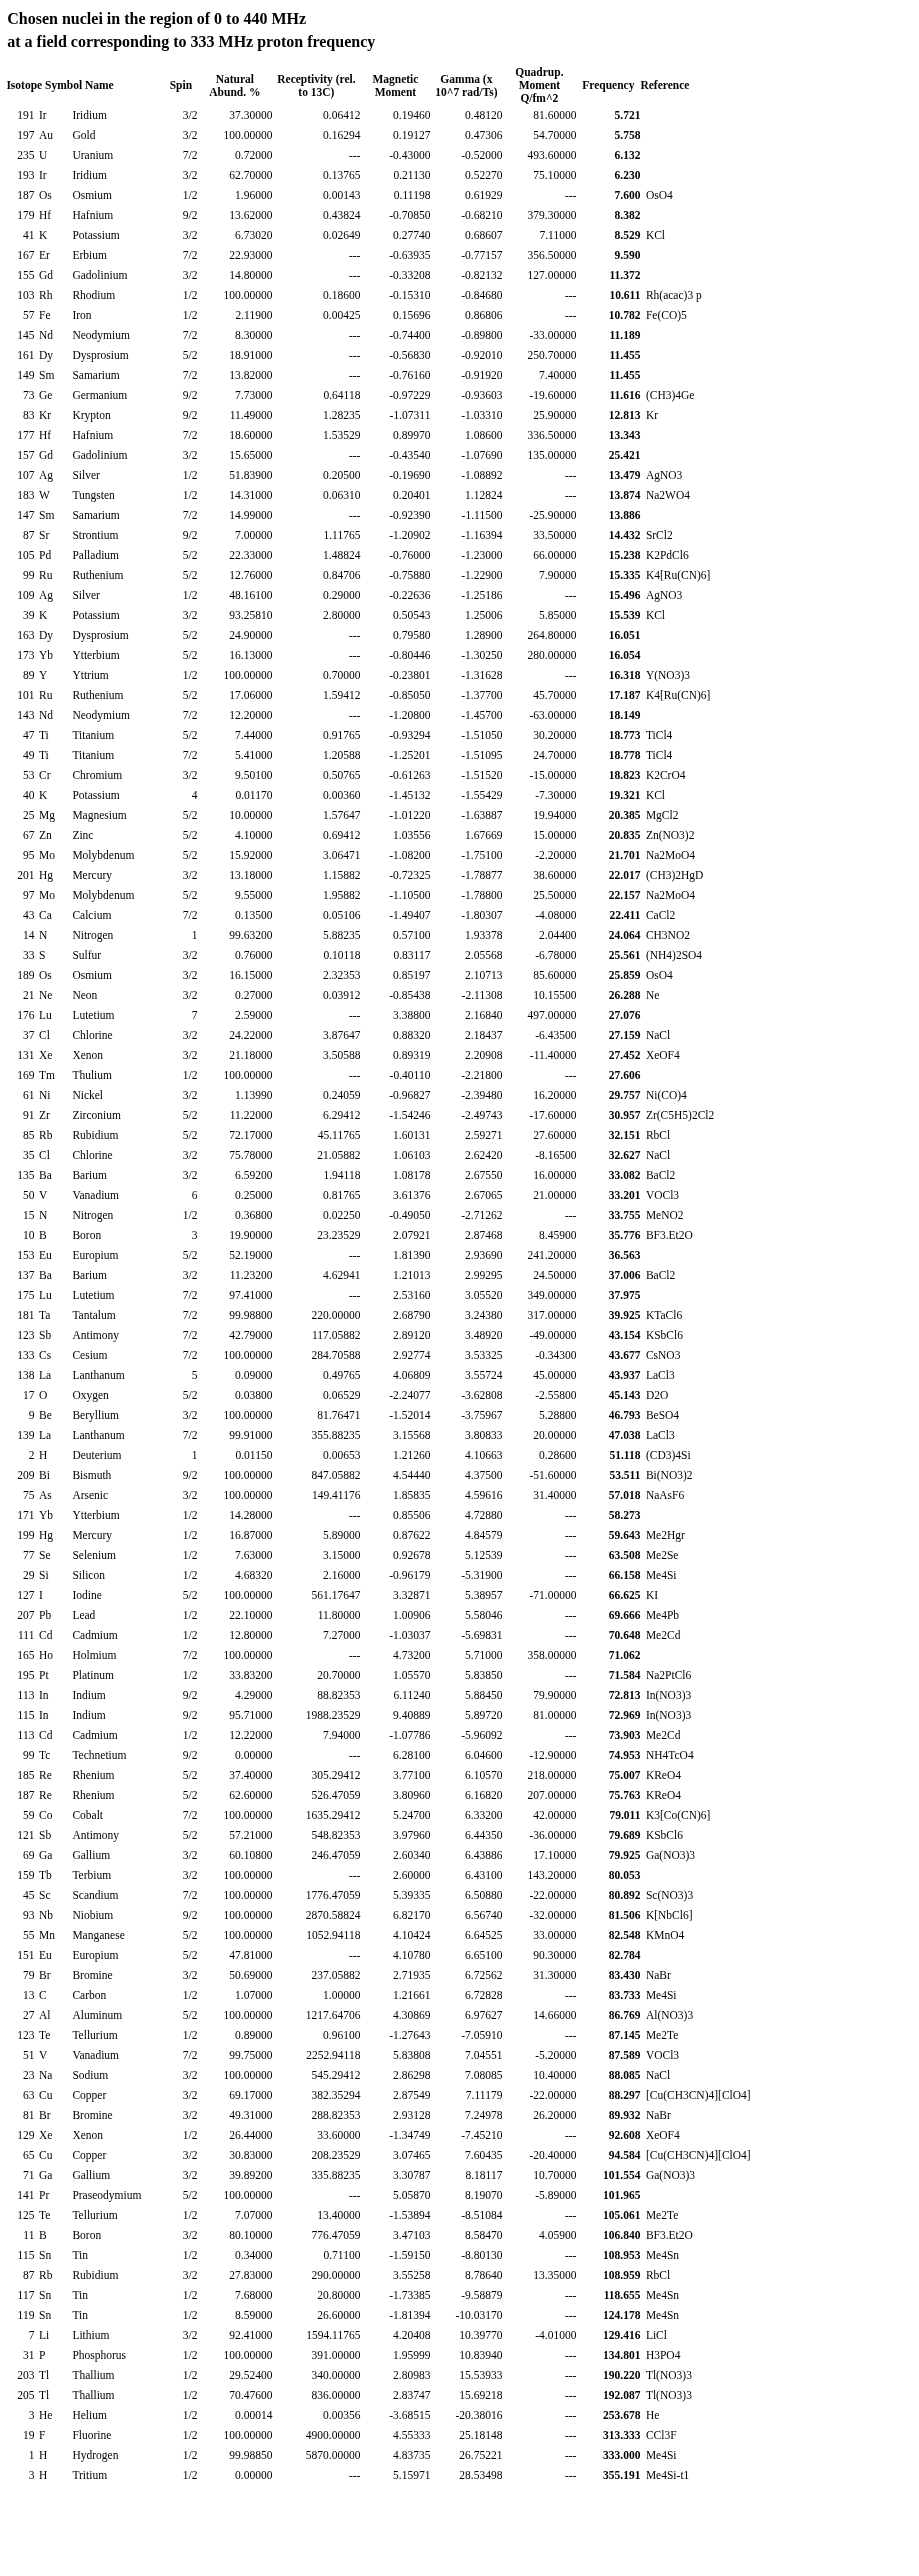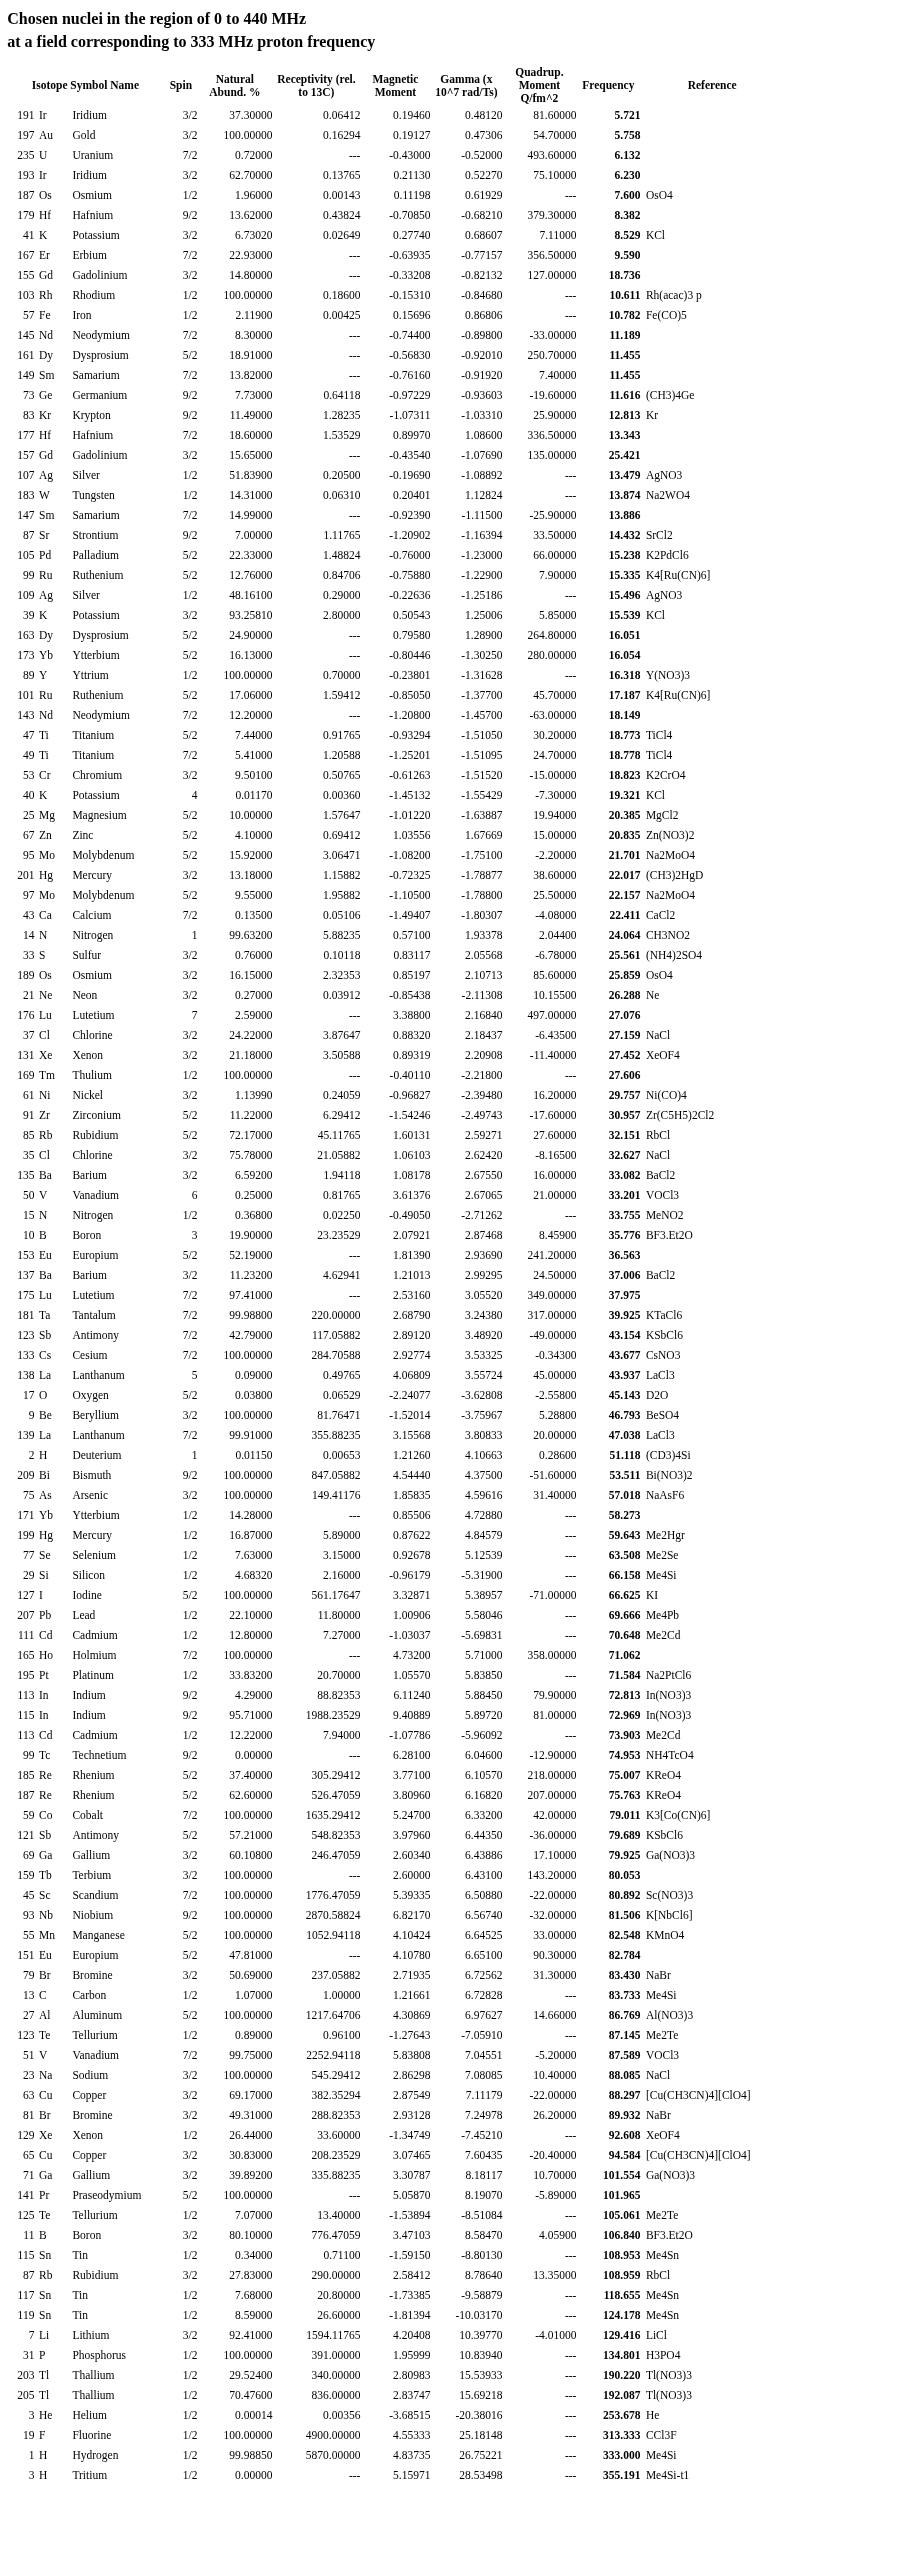--- a/index.html
+++ b/index.html
@@ -2,21 +2,21 @@
 <html style="font-size:14.7px"><head>
 <meta charset="utf-8">
 <style>
   html,body { margin:0; padding:0; background:#ffffff; color:#000000; }
   body { font-family:"Liberation Serif", serif; width:920px; }
   .page { padding:7.4px 0 0 6.4px; }
   .title { font-weight:bold; font-size:16px; line-height:23px; margin:0 0 0 0.9px; }
   table { border-collapse:collapse; table-layout:fixed; margin:13px 0 0 0; font-size:11.5px; }
   th, td { padding:0; margin:0; white-space:nowrap; }
   thead th { font-weight:bold; font-size:11.5px; line-height:13px; vertical-align:middle; white-space:normal; text-align:center; }
-  th.h-left { text-align:center; }
+  th.h-left { text-align:left; }
   tbody td { height:20px; line-height:20px; }
   .c-iso   { width:66px;  text-align:left; }
   .c-name  { width:92px; text-align:left; }
   .c-spin  { width:33px;  text-align:right; }
   .c-ab    { width:75px;  text-align:right; }
   .c-rec   { width:88px;  text-align:right; }
   .c-mom   { width:70px;  text-align:right; }
   .c-gam   { width:72px;  text-align:right; }
   .c-quad  { width:74px;  text-align:right; }
   .c-freq  { width:64px;  text-align:right; font-weight:bold; }
@@ -158,21 +158,21 @@
         </tr>
         <tr>
           <td class="c-iso"><span class="mass">155</span><span class="sym">Gd</span></td>
           <td class="c-name">Gadolinium</td>
           <td class="c-spin">3/2</td>
           <td class="c-ab">14.80000</td>
           <td class="c-rec">---</td>
           <td class="c-mom">-0.33208</td>
           <td class="c-gam">-0.82132</td>
           <td class="c-quad">127.00000</td>
-          <td class="c-freq">18.736</td>
+          <td class="c-freq">11.372</td>
           <td class="c-ref"></td>
         </tr>
         <tr>
           <td class="c-iso"><span class="mass">103</span><span class="sym">Rh</span></td>
           <td class="c-name">Rhodium</td>
           <td class="c-spin">1/2</td>
           <td class="c-ab">100.00000</td>
           <td class="c-rec">0.18600</td>
           <td class="c-mom">-0.15310</td>
           <td class="c-gam">-0.84680</td>
@@ -1355,21 +1355,21 @@
           <td class="c-quad">---</td>
           <td class="c-freq">108.953</td>
           <td class="c-ref">Me4Sn</td>
         </tr>
         <tr>
           <td class="c-iso"><span class="mass">87</span><span class="sym">Rb</span></td>
           <td class="c-name">Rubidium</td>
           <td class="c-spin">3/2</td>
           <td class="c-ab">27.83000</td>
           <td class="c-rec">290.00000</td>
-          <td class="c-mom">2.58412</td>
+          <td class="c-mom">3.55258</td>
           <td class="c-gam">8.78640</td>
           <td class="c-quad">13.35000</td>
           <td class="c-freq">108.959</td>
           <td class="c-ref">RbCl</td>
         </tr>
         <tr>
           <td class="c-iso"><span class="mass">117</span><span class="sym">Sn</span></td>
           <td class="c-name">Tin</td>
           <td class="c-spin">1/2</td>
           <td class="c-ab">7.68000</td>

